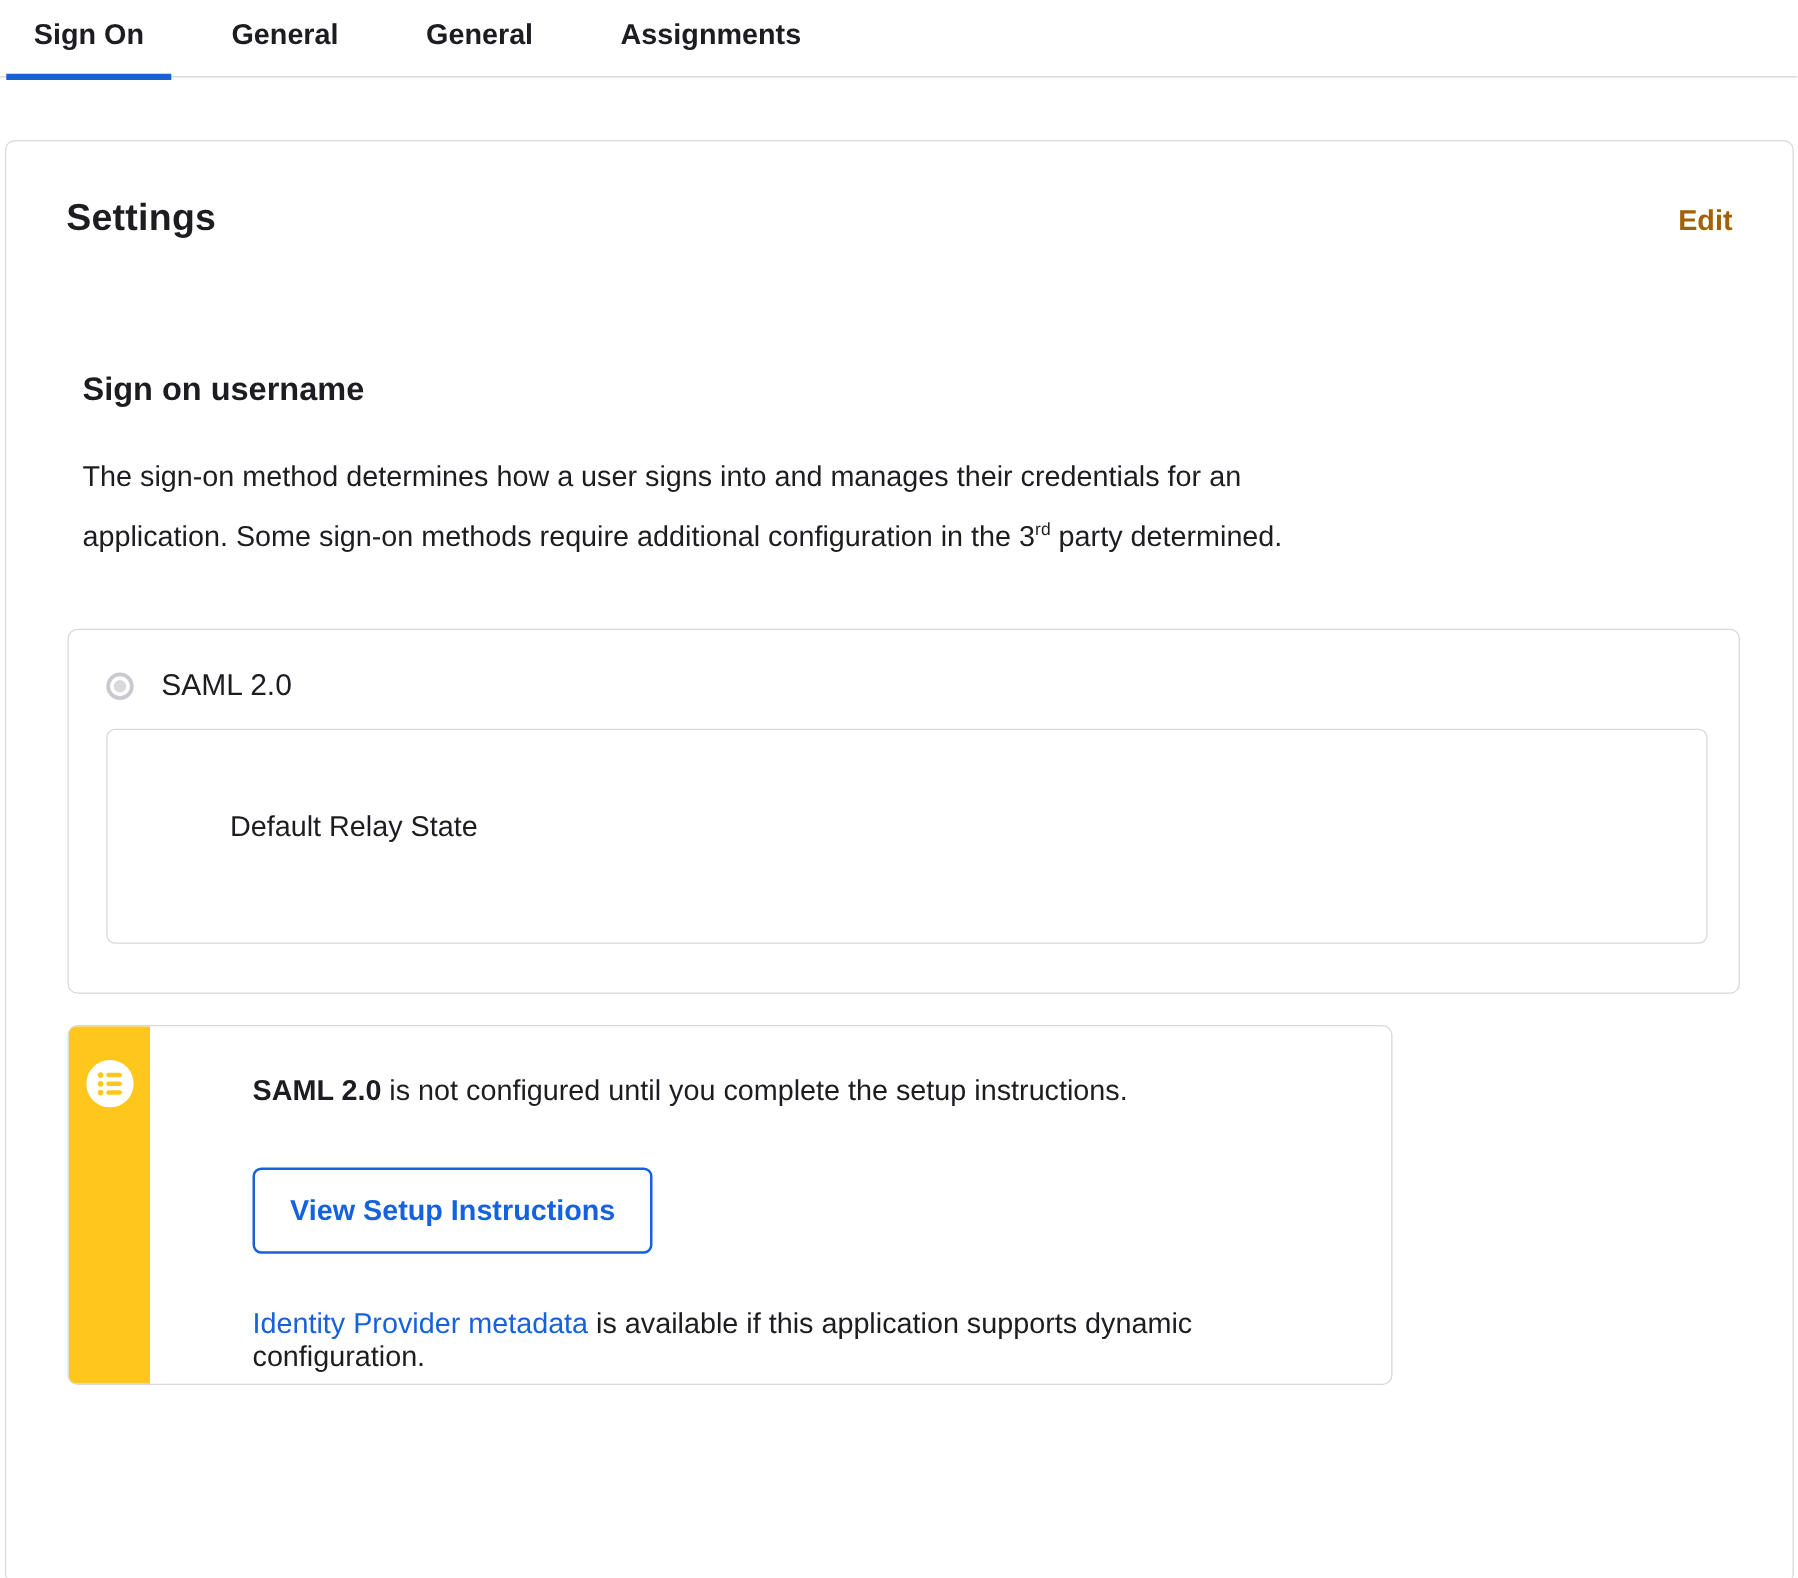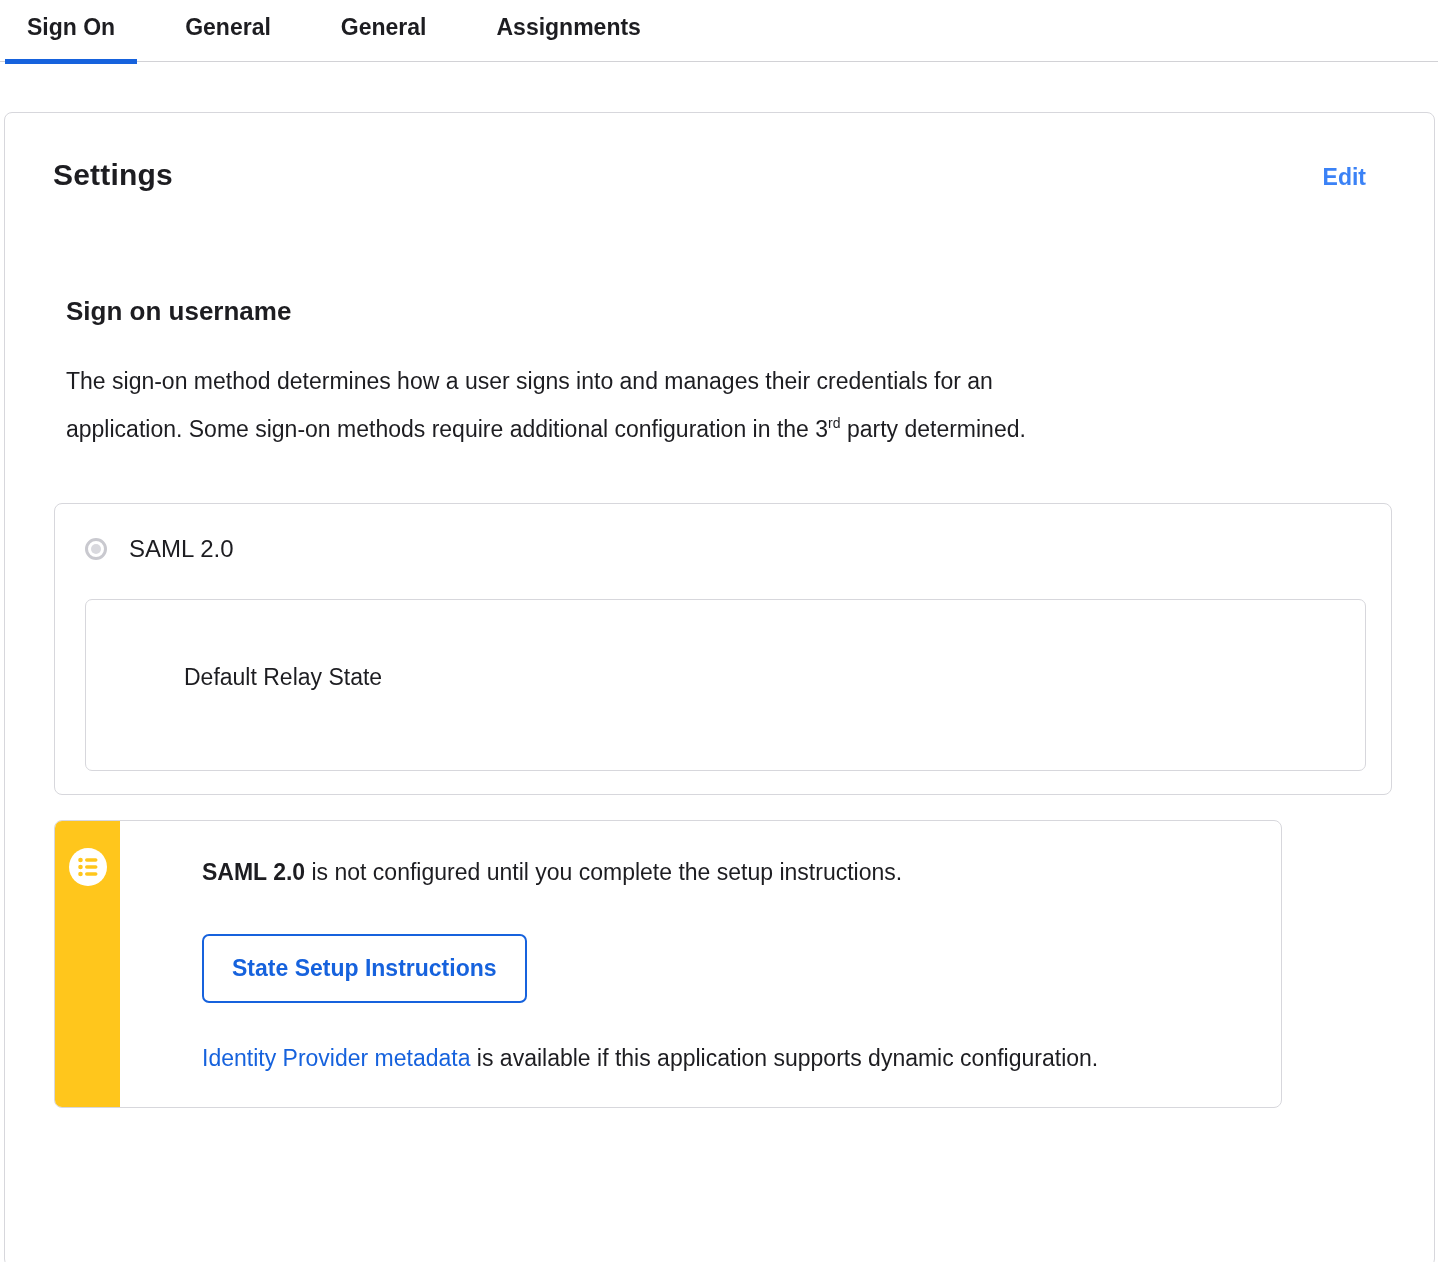--- a/index.html
+++ b/index.html
@@ -53,23 +53,22 @@
     padding-top:45px;
   }
   .card-title {
     font-size:30px;
     font-weight:bold;
     letter-spacing:0.2px;
   }
   .edit-link {
     font-size:23px;
     font-weight:bold;
-    color:#3b82f6;
+    color:#a16207;
     text-decoration:none;
-    margin-right:20px;
     cursor:pointer;
   }
 
   
   .section { margin-left:13px; }
   .section-heading {
     margin-top:104px;
     font-size:26px;
     font-weight:bold;
   }
@@ -112,32 +111,32 @@
   .radio-dot {
     width:10px; height:10px;
     border-radius:50%;
     background:#d9d9de;
   }
   .radio-label {
     margin-left:22px;
     font-size:24px;
   }
   .relay-box {
-    margin-top:36px;
+    margin-top:20px;
     height:172px;
     border:1px solid #d7d7dc;
     border-radius:7px;
     padding:64px 0 13px 98px;
   }
   .relay-label { font-size:23px; }
 
   
   .callout {
     margin:25px 0 0 -12px;
-    width:1228px;
+    width:1060px;
     height:288px;
     border:1px solid #d7d7dc;
     border-radius:8px;
     display:flex;
     overflow:hidden;
     background:#fff;
   }
   .callout-strip {
     flex:0 0 65px;
     background:#ffc61c;
@@ -217,20 +216,20 @@
           <circle cx="11.5" cy="19" r="2.3" fill="#ffc61c"></circle>
           <circle cx="11.5" cy="26" r="2.3" fill="#ffc61c"></circle>
           <rect x="16" y="10.2" width="12.5" height="3.6" rx="1.8" fill="#ffc61c"></rect>
           <rect x="16" y="17.2" width="12.5" height="3.6" rx="1.8" fill="#ffc61c"></rect>
           <rect x="16" y="24.2" width="12.5" height="3.6" rx="1.8" fill="#ffc61c"></rect>
         </svg>
       </div>
       <div class="callout-body">
         <div class="callout-msg"><b>SAML 2.0</b><span> is not configured until you complete the setup instructions.</span></div>
 
-        <button class="setup-btn">State Setup Instructions</button>
+        <button class="setup-btn">View Setup Instructions</button>
 
         <div class="metadata-line"><a class="inline-link">Identity Provider metadata</a><span> is available if this application supports dynamic configuration.</span></div>
       </div>
     </div>
 
   </div>
 </div>
 
 </body></html>

